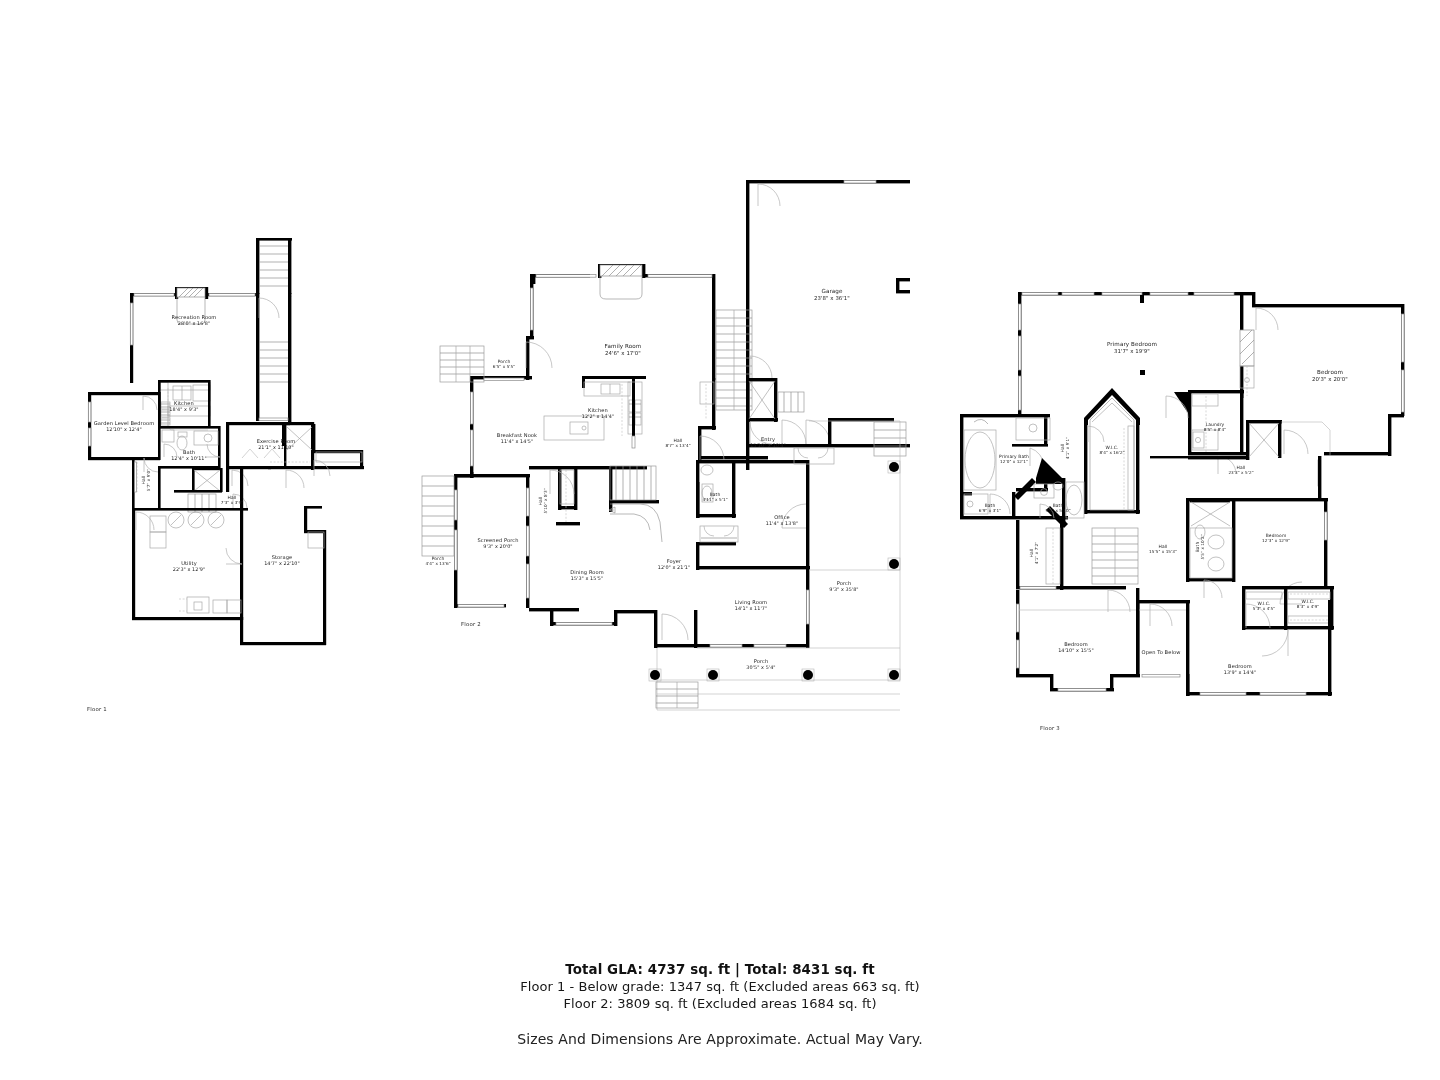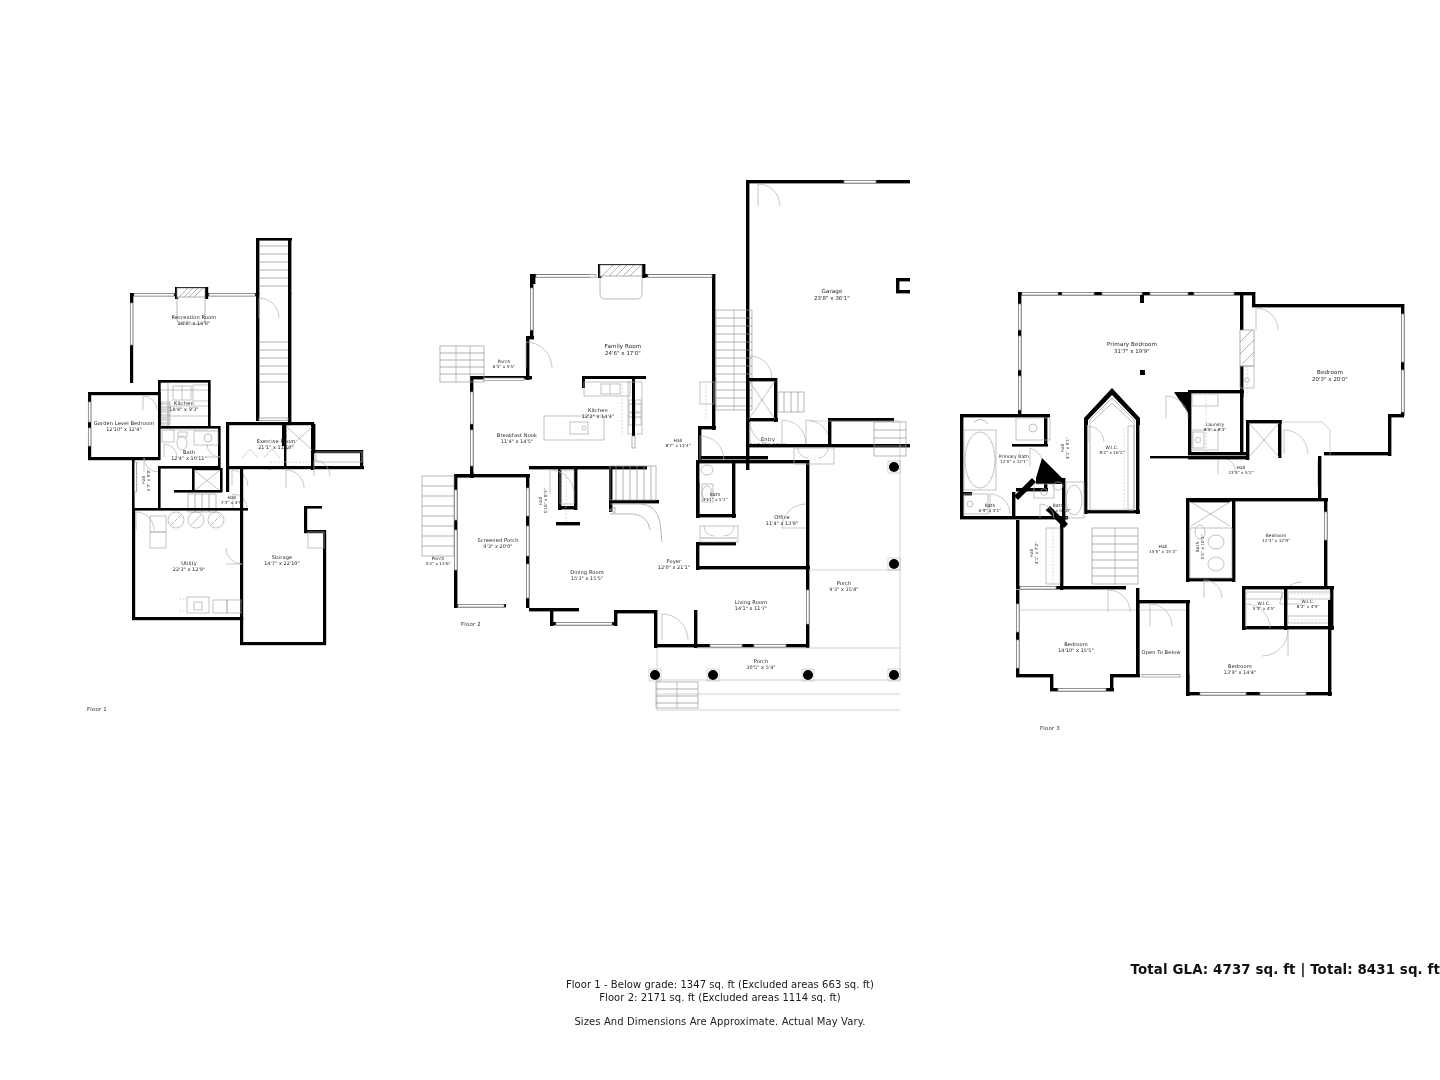--- a/index.html
+++ b/index.html
@@ -35,23 +35,23 @@
   .lbl.one .n{display:block;}
 
   .floortag{
     position:absolute;font-size:5.4px;color:#2b2b2b;letter-spacing:.2px;
   }
 
   
   #footer{
     position:absolute;left:0;width:1440px;text-align:center;
   }
-  #footer .t1{font-size:13.4px;font-weight:bold;color:#111;letter-spacing:.1px;text-align:right;}
-  #footer .ln{font-size:10px;color:#181818;margin-top:2px;letter-spacing:.05px;}
-  #footer .note{font-size:10px;color:#222;margin-top:13px;letter-spacing:.1px;}
+  #footer .t1{font-size:13.4px;font-weight:bold;color:#111;letter-spacing:.1px;}
+  #footer .ln{font-size:13px;color:#181818;margin-top:2px;letter-spacing:.05px;}
+  #footer .note{font-size:14px;color:#222;margin-top:20px;letter-spacing:.1px;}
 
   
   svg{display:block;}
   .wall{fill:#000000;}
   .thin{fill:none;stroke:#9a9a9a;stroke-width:.7;}
   .thin2{fill:none;stroke:#b5b5b5;stroke-width:.6;}
   .fix{fill:none;stroke:#a8a8a8;stroke-width:.7;}
   .door{fill:none;stroke:#b0b0b0;stroke-width:.7;}
   .win{fill:#ffffff;stroke:#8c8c8c;stroke-width:.7;}
   .post{fill:#000;}
@@ -922,17 +922,17 @@
     <div class="lbl" style="left:290px;top:399px">
       <span class="n">Bedroom</span>
       <span class="d">13'9" x 14'4"</span>
     </div>
     <div class="floortag" style="left:90px;top:455px">Floor 3</div>
   </div>
 
   <div id="footer" style="top:962px">
     <div class="t1">Total GLA: 4737 sq. ft | Total: 8431 sq. ft</div>
     <div class="ln">Floor 1 - Below grade: 1347 sq. ft (Excluded areas 663 sq. ft)</div>
-    <div class="ln">Floor 2: 2171 sq. ft (Excluded areas 1114 sq. ft)</div>
+    <div class="ln">Floor 2: 3809 sq. ft (Excluded areas 1684 sq. ft)</div>
     <div class="note">Sizes And Dimensions Are Approximate. Actual May Vary.</div>
   </div>
 
 </div>
 
 </body></html>

